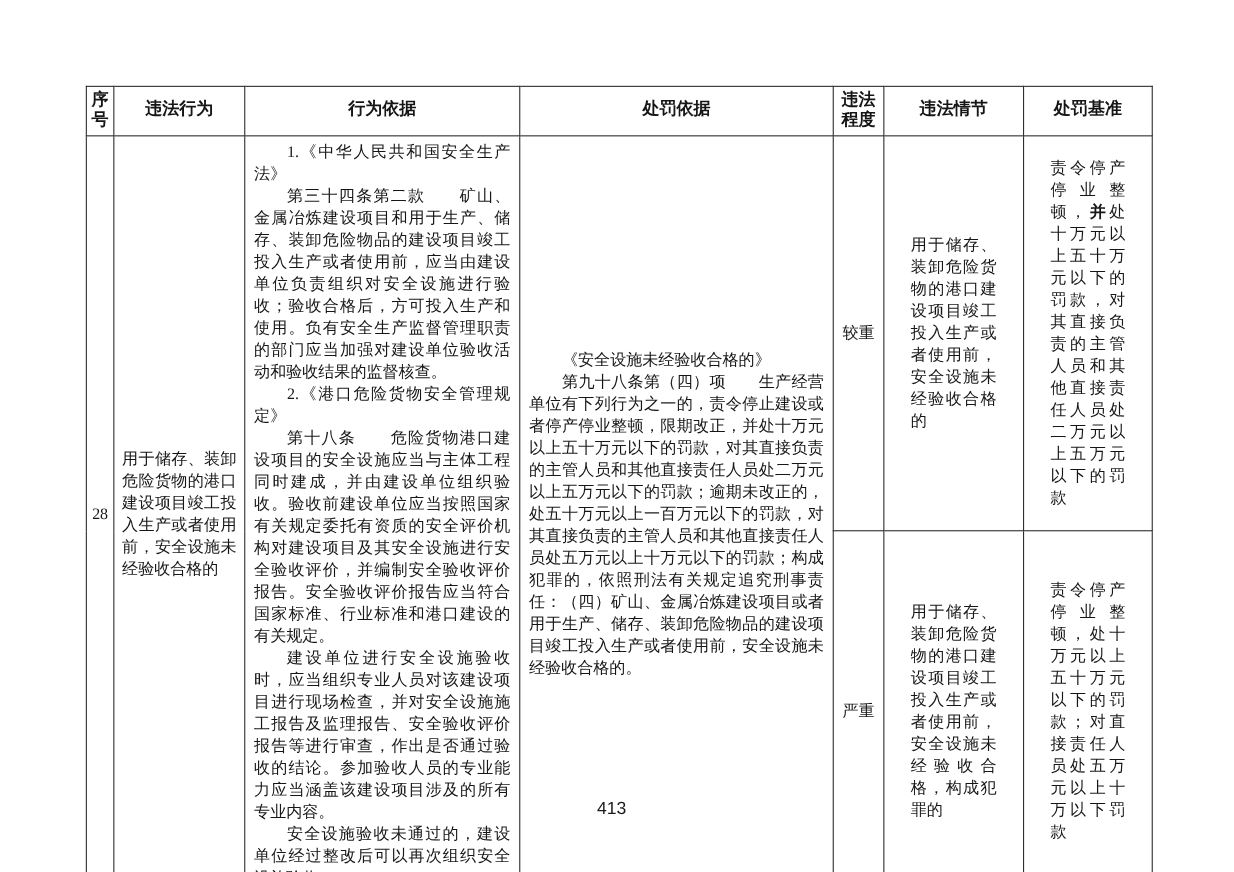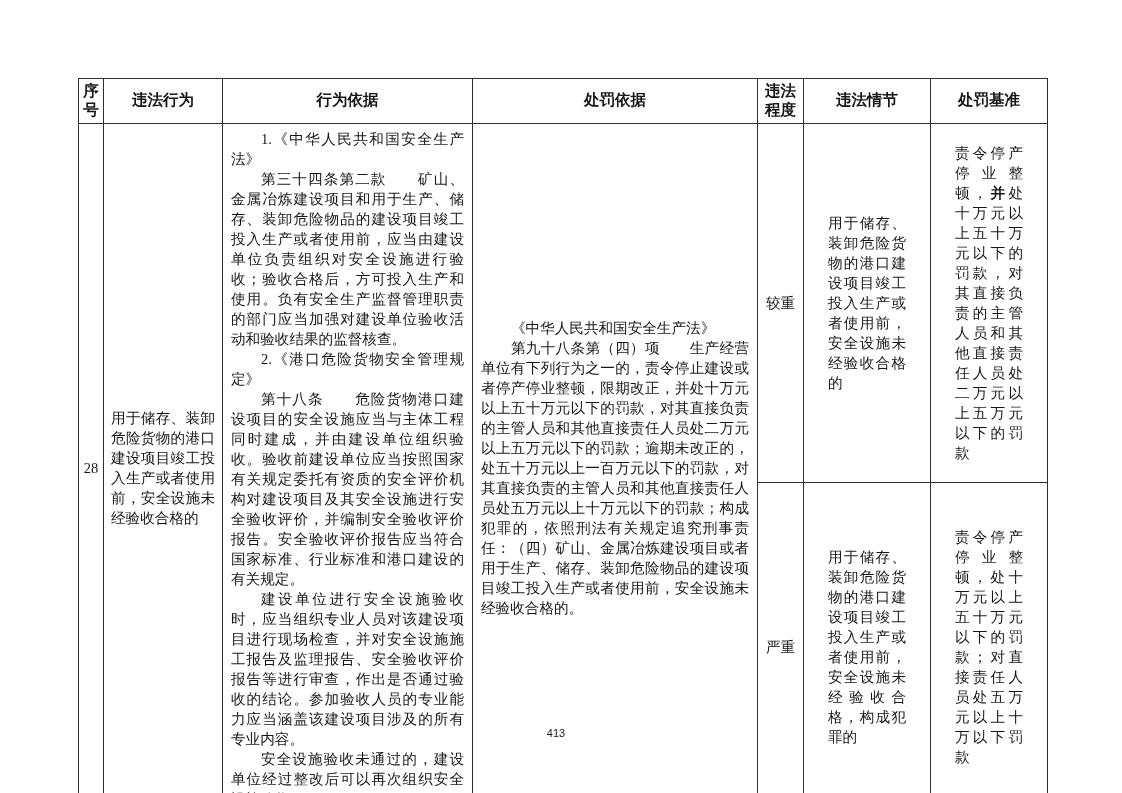--- a/index.html
+++ b/index.html
@@ -74,21 +74,21 @@
   }
   .bold-char {
     font-weight: bold;
   }
   .page-number {
     position: absolute;
     left: 0;
     right: 10px;
     top: 727px;
     text-align: center;
-    font-size: 11px;
+    font-size: 16px;
     color: #1a1a1a;
     font-family: "Liberation Sans", "DejaVu Sans", sans-serif;
   }
 </style>
 </head>
 <body>
 
 <table class="doc-table">
   <colgroup>
     <col style="width:25px">
@@ -116,21 +116,21 @@
       </td>
       <td class="behavior-cell" rowspan="2">
         <p>1.《中华人民共和国安全生产法》</p>
         <p>第三十四条第二款　　矿山、金属冶炼建设项目和用于生产、储存、装卸危险物品的建设项目竣工投入生产或者使用前，应当由建设单位负责组织对安全设施进行验收；验收合格后，方可投入生产和使用。负有安全生产监督管理职责的部门应当加强对建设单位验收活动和验收结果的监督核查。</p>
         <p>2.《港口危险货物安全管理规定》</p>
         <p>第十八条　　危险货物港口建设项目的安全设施应当与主体工程同时建成，并由建设单位组织验收。验收前建设单位应当按照国家有关规定委托有资质的安全评价机构对建设项目及其安全设施进行安全验收评价，并编制安全验收评价报告。安全验收评价报告应当符合国家标准、行业标准和港口建设的有关规定。</p>
         <p>建设单位进行安全设施验收时，应当组织专业人员对该建设项目进行现场检查，并对安全设施施工报告及监理报告、安全验收评价报告等进行审查，作出是否通过验收的结论。参加验收人员的专业能力应当涵盖该建设项目涉及的所有专业内容。</p>
         <p>安全设施验收未通过的，建设单位经过整改后可以再次组织安全设施验收。</p>
       </td>
       <td class="punish-cell" rowspan="2">
-        <p>《中华人民共和国安全生产法》</p>
+        <p>《安全设施未经验收合格的》</p>
         <p>第九十八条第（四）项　　生产经营单位有下列行为之一的，责令停止建设或者停产停业整顿，限期改正，并处十万元以上五十万元以下的罚款，对其直接负责的主管人员和其他直接责任人员处二万元以上五万元以下的罚款；逾期未改正的，处五十万元以上一百万元以下的罚款，对其直接负责的主管人员和其他直接责任人员处五万元以上十万元以下的罚款；构成犯罪的，依照刑法有关规定追究刑事责任：（四）矿山、金属冶炼建设项目或者用于生产、储存、装卸危险物品的建设项目竣工投入生产或者使用前，安全设施未经验收合格的。</p>
       </td>
       <td class="degree-cell">较重</td>
       <td class="circum-cell">
         <span>用于储存、装卸危险货物的港口建设项目竣工投入生产或者使用前，安全设施未经验收合格的</span>
       </td>
       <td class="penalty-cell">
         <span>责令停产停业整顿，</span><span class="bold-char">并</span><span>处十万元以上五十万元以下的罚款，对其直接负责的主管人员和其他直接责任人员处二万元以上五万元以下的罚款</span>
       </td>
     </tr>

